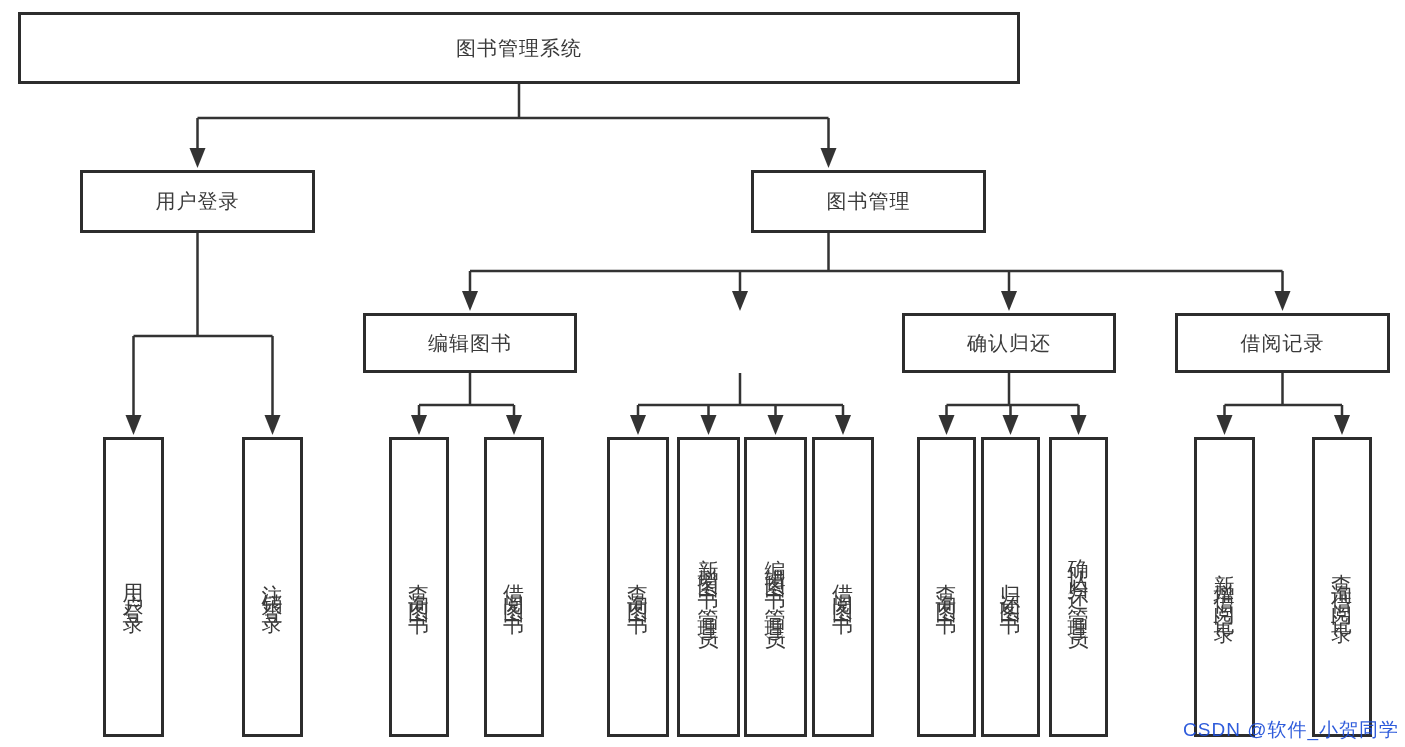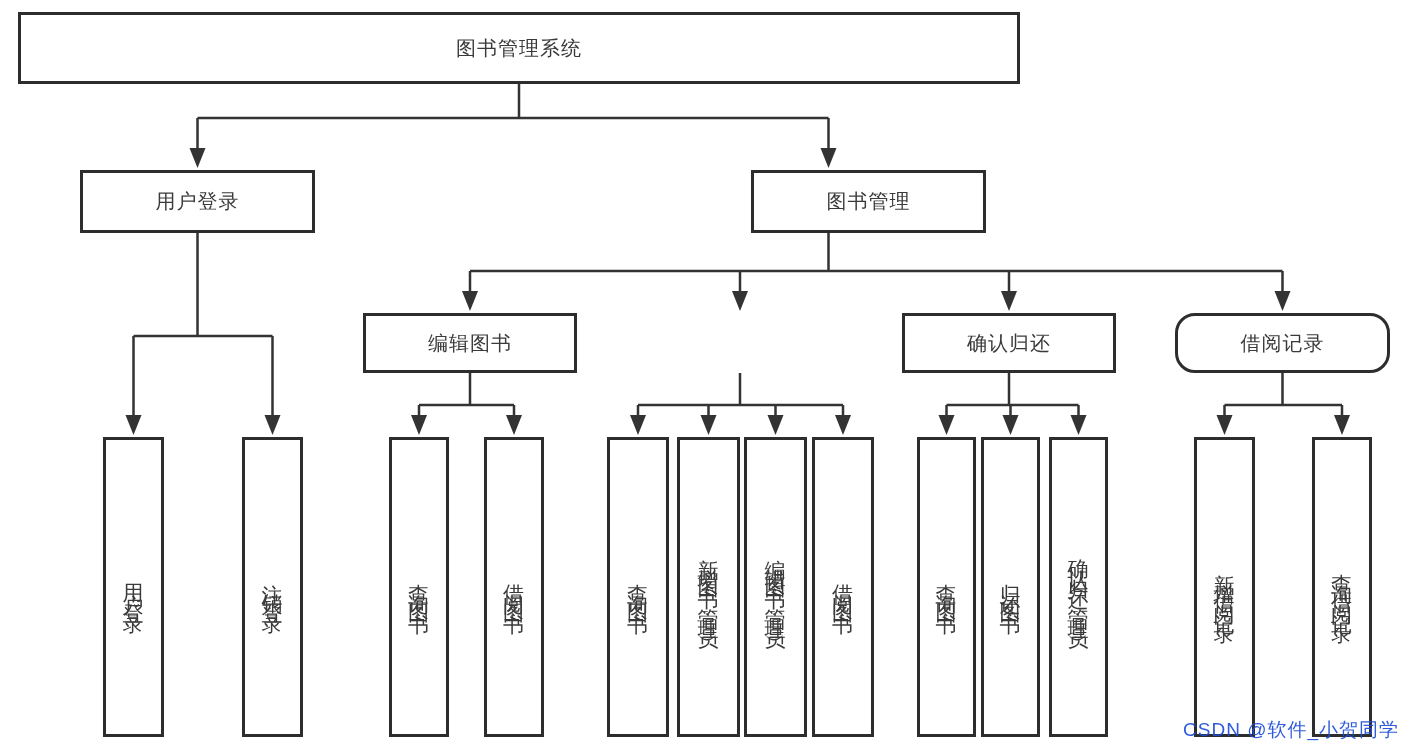--- a/index.html
+++ b/index.html
@@ -113,21 +113,21 @@
   <div class="node lvl2" style="left:711px;margin-left:40px;">
     <span>图书管理</span>
   </div>
 
   <div class="node lvl3" style="left:363px;">
     <span>编辑图书</span>
   </div>
   <div class="node lvl3" style="left:902px;">
     <span>确认归还</span>
   </div>
-  <div class="node lvl3" style="left:1175px;width:215px;border-radius:20px;">
+  <div class="node lvl3" style="left:1175px;width:215px;">
     <span>借阅记录</span>
   </div>
 
   <div class="node leaf" style="left:103px;width:61px;">
     <span class="vlabel">用户登录</span>
   </div>
   <div class="node leaf" style="left:242px;width:61px;">
     <span class="vlabel">注销登录</span>
   </div>
 

